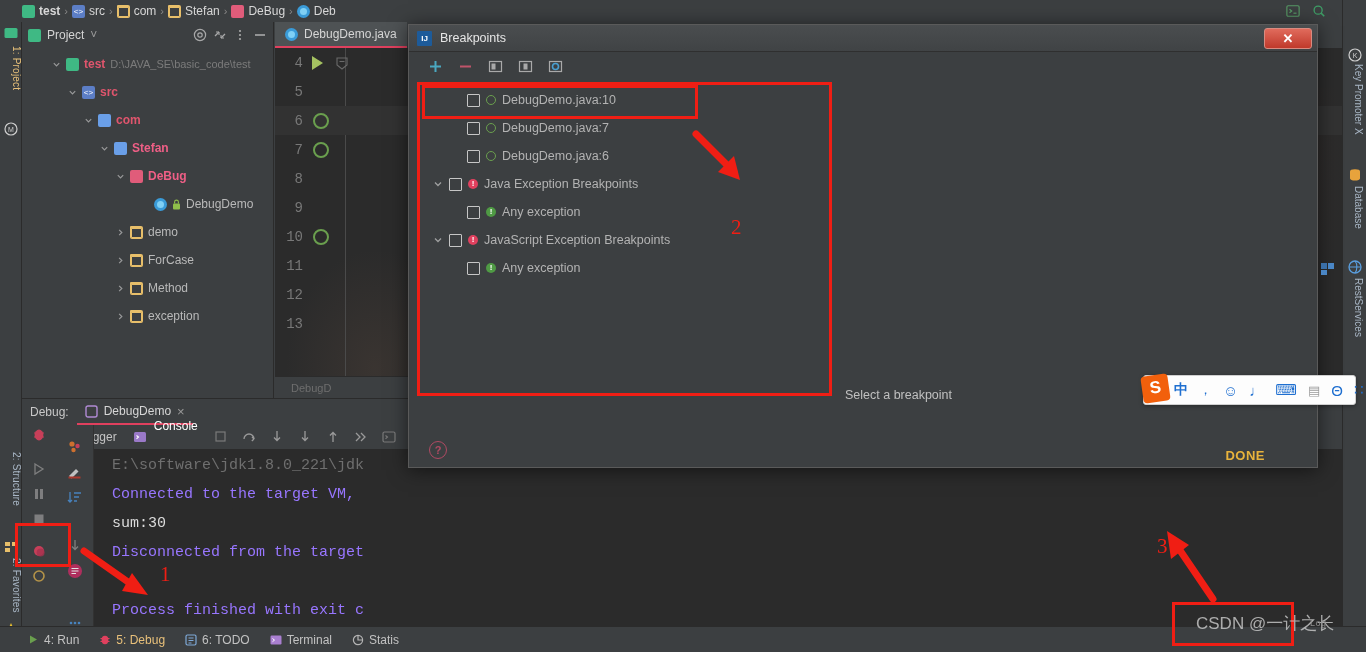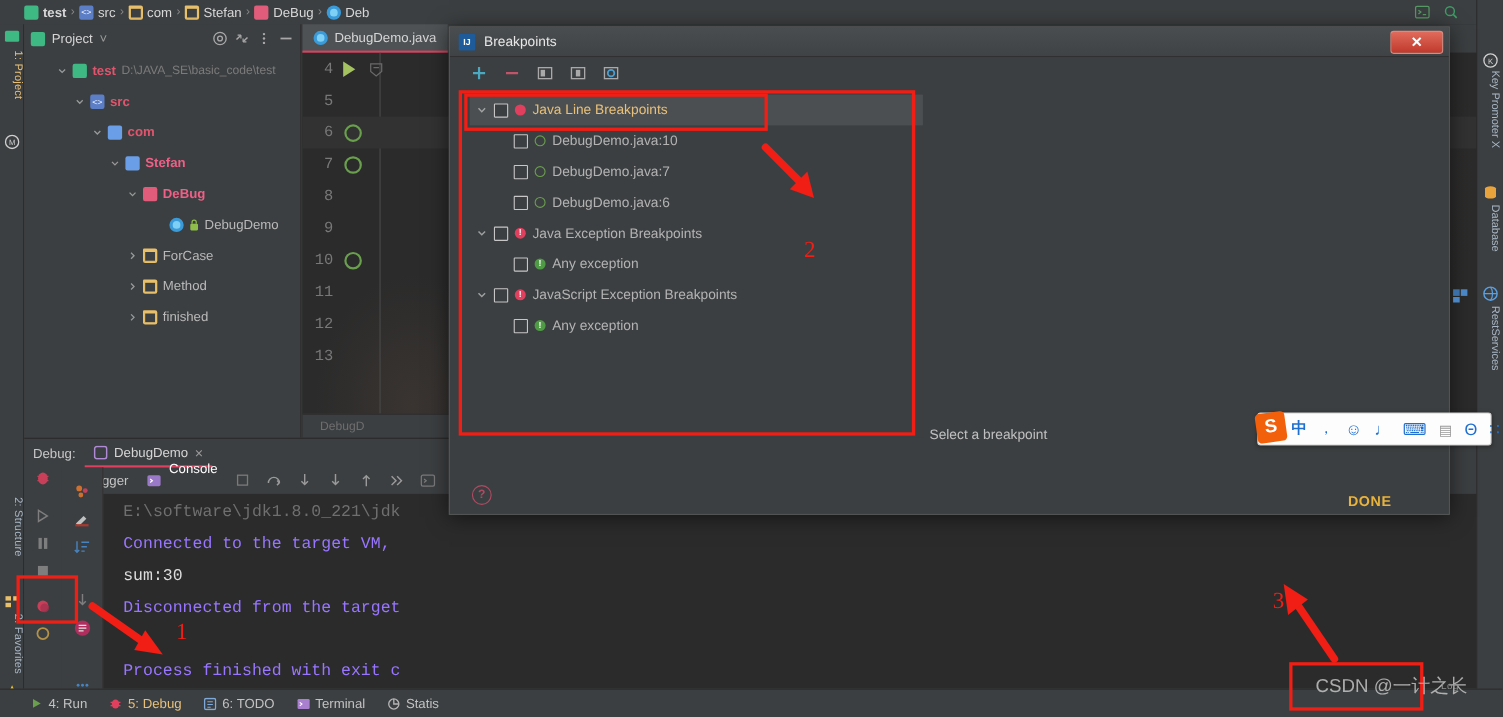--- a/index.html
+++ b/index.html
@@ -464,35 +464,42 @@
               <rect x="1" y="4.5" width="7" height="6" rx="1" fill="#8fbf4a"></rect>
               <path d="M2.6 4.5V3a1.9 1.9 0 0 1 3.8 0v1.5" fill="none" stroke="#8fbf4a" stroke-width="1.1"></path>
             </svg>
           <span class="tlabel">DebugDemo</span>
         </div>
         <div class="trow" style="padding-left:94px;">
           <svg class="arrow" viewBox="0 0 10 10">
               <path d="M3.5 2L6.5 5 3.5 8" fill="none" stroke="#b8b8b8" stroke-width="1.3"></path>
             </svg>
           <span class="ico folder"></span>
-          <span class="tlabel">ForCase</span>
+          <span class="tlabel">demo</span>
         </div>
         <div class="trow" style="padding-left:94px;">
           <svg class="arrow" viewBox="0 0 10 10">
               <path d="M3.5 2L6.5 5 3.5 8" fill="none" stroke="#b8b8b8" stroke-width="1.3"></path>
             </svg>
           <span class="ico folder"></span>
-          <span class="tlabel">Method</span>
+          <span class="tlabel">ForCase</span>
         </div>
         <div class="trow" style="padding-left:94px;">
           <svg class="arrow" viewBox="0 0 10 10">
               <path d="M3.5 2L6.5 5 3.5 8" fill="none" stroke="#b8b8b8" stroke-width="1.3"></path>
             </svg>
           <span class="ico folder"></span>
-          <span class="tlabel">finished</span>
+          <span class="tlabel">Method</span>
+        </div>
+        <div class="trow" style="padding-left:94px;">
+          <svg class="arrow" viewBox="0 0 10 10">
+              <path d="M3.5 2L6.5 5 3.5 8" fill="none" stroke="#b8b8b8" stroke-width="1.3"></path>
+            </svg>
+          <span class="ico folder"></span>
+          <span class="tlabel">exception</span>
         </div>
       </div>
     </div>
 
     <div class="editor-area">
       <div class="tabstrip">
         <div class="etab">
           <span class="ico cls"></span>
           <span>DebugDemo.java</span>
         </div>
@@ -731,28 +738,20 @@
         <span class="tb-btn">
           <svg viewBox="0 0 17 17" width="17" height="17">
               <rect x="2.5" y="3.5" width="12" height="10" fill="none" stroke="#a9a9a9" stroke-width="1.2"></rect>
               <circle cx="8.5" cy="8.5" r="3" fill="none" stroke="#4a9fd0" stroke-width="1.6"></circle>
             </svg>
         </span>
       </div>
 
       <div class="bp-list">
 
-        <div class="bp-row selected">
-          <svg class="chev" viewBox="0 0 10 10">
-              <path d="M2 3.5L5 6.5 8 3.5" fill="none" stroke="#b8b8b8" stroke-width="1.3"></path>
-            </svg>
-          <span class="cbx"></span>
-          <span class="dot-red"></span>
-          <span class="bp-text hl">Java Line Breakpoints</span>
-        </div>
 
         <div class="bp-row indent">
           <span class="cbx"></span>
           <span class="dot-circ"></span>
           <span class="bp-text">DebugDemo.java:10</span>
         </div>
 
         <div class="bp-row indent">
           <span class="cbx"></span>
           <span class="dot-circ"></span>

